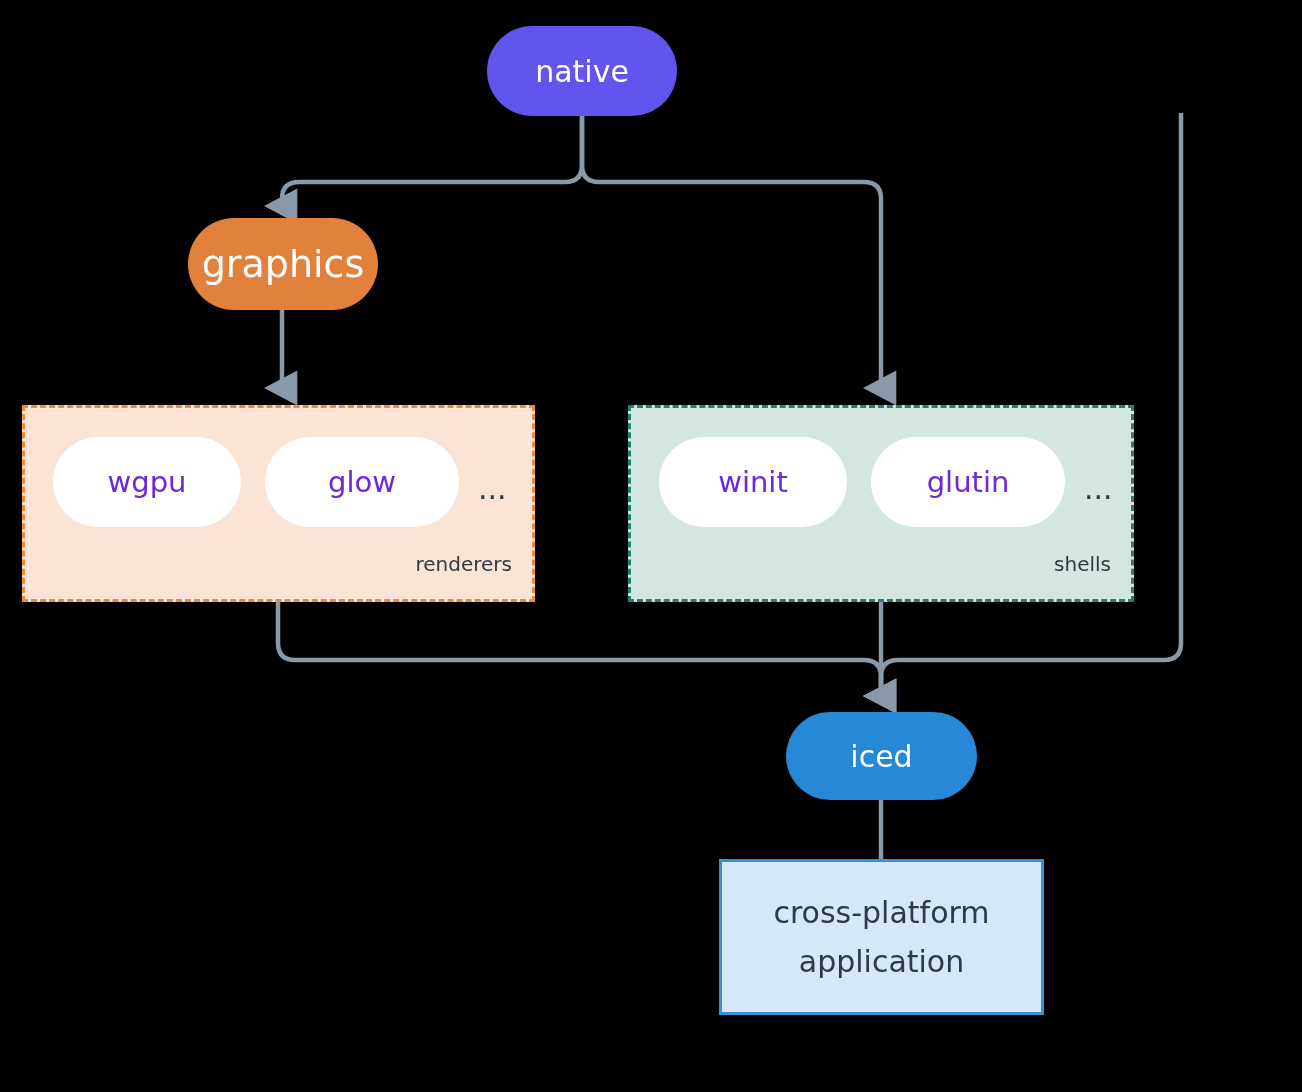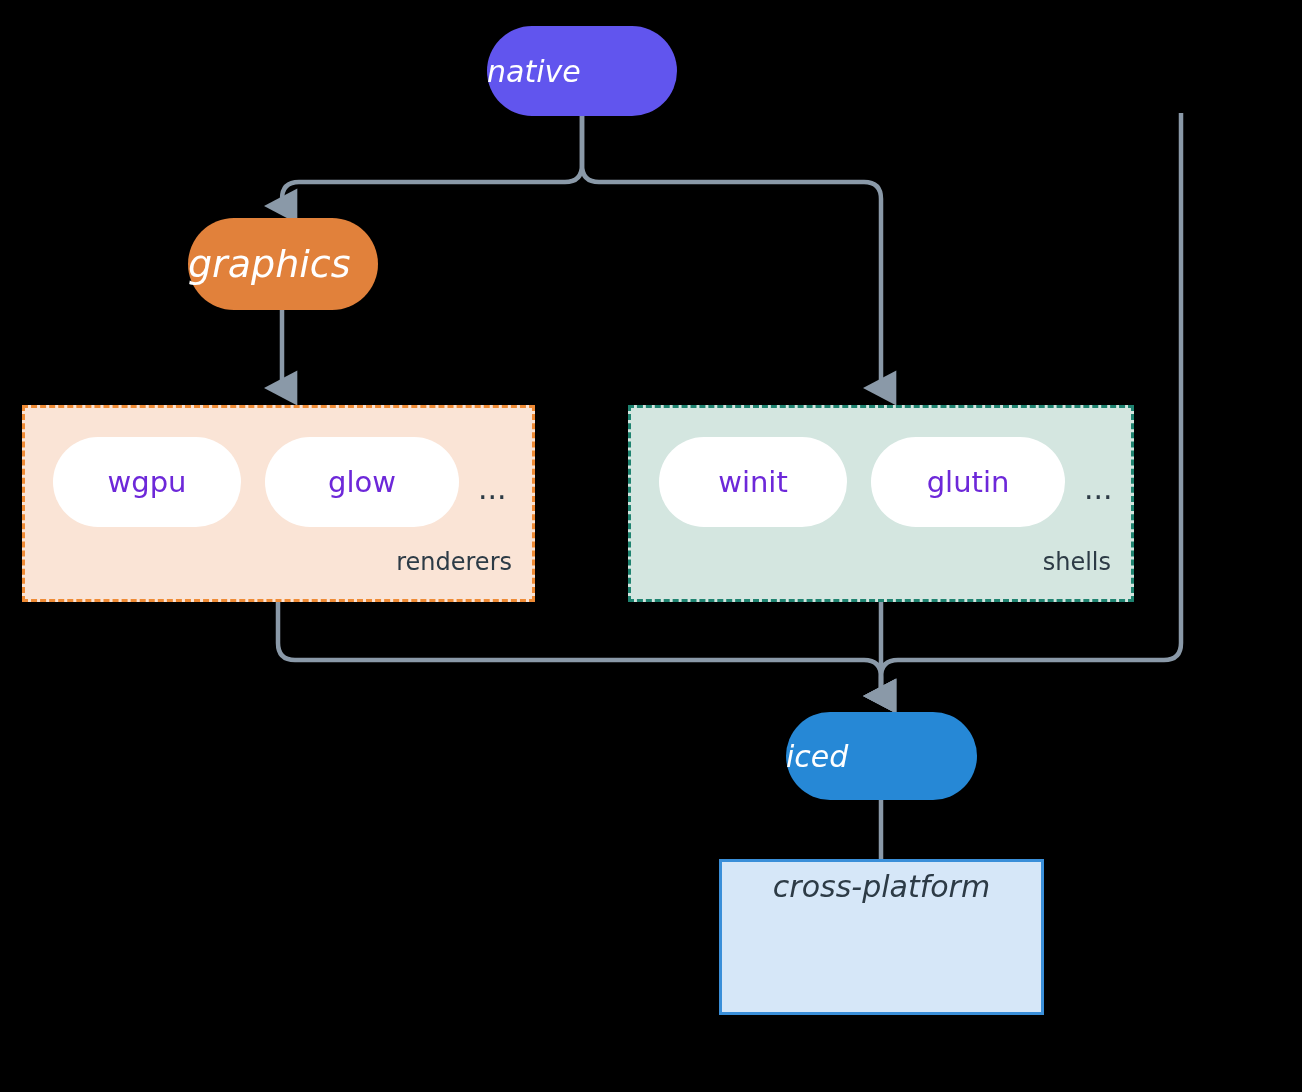--- a/index.html
+++ b/index.html
@@ -20,23 +20,23 @@
     left: 0;
     top: 0;
     width: 1302px;
     height: 1092px;
     pointer-events: none;
   }
   .node {
     position: absolute;
     display: flex;
     align-items: center;
+    justify-content: center;
     box-sizing: border-box;
     text-align: center;
-    font-style: italic;
   }
   .pill {
     border-radius: 999px;
   }
   .node-native, .node-web {
     background: #6155ee;
     color: #ffffff;
     font-size: 30px;
   }
   .node-graphics {
@@ -82,21 +82,21 @@
   }
   .ellipsis {
     position: absolute;
     color: #2d3b46;
     font-size: 30px;
     line-height: 1;
   }
   .group-label {
     position: absolute;
     color: #2d3b46;
-    font-size: 24px;
+    font-size: 20px;
     line-height: 1;
   }
 </style>
 </head>
 <body>
 
 <div id="canvas">
 
   <svg class="edges" viewBox="0 0 1302 1092">
     <defs>
@@ -164,15 +164,16 @@
     <div class="ellipsis" style="left:453px; top:66px;">...</div>
     <div class="group-label" style="right:20px; bottom:25px;">shells</div>
   </div>
 
   <div class="node pill node-iced" style="left:786px; top:712px; width:191px; height:88px;">
     <span>iced</span>
   </div>
 
   <div class="node node-app" style="left:719px; top:859px; width:325px; height:156px;">
     <span>cross-platform</span>
+    <span>application</span>
   </div>
 
 </div>
 
 </body></html>

